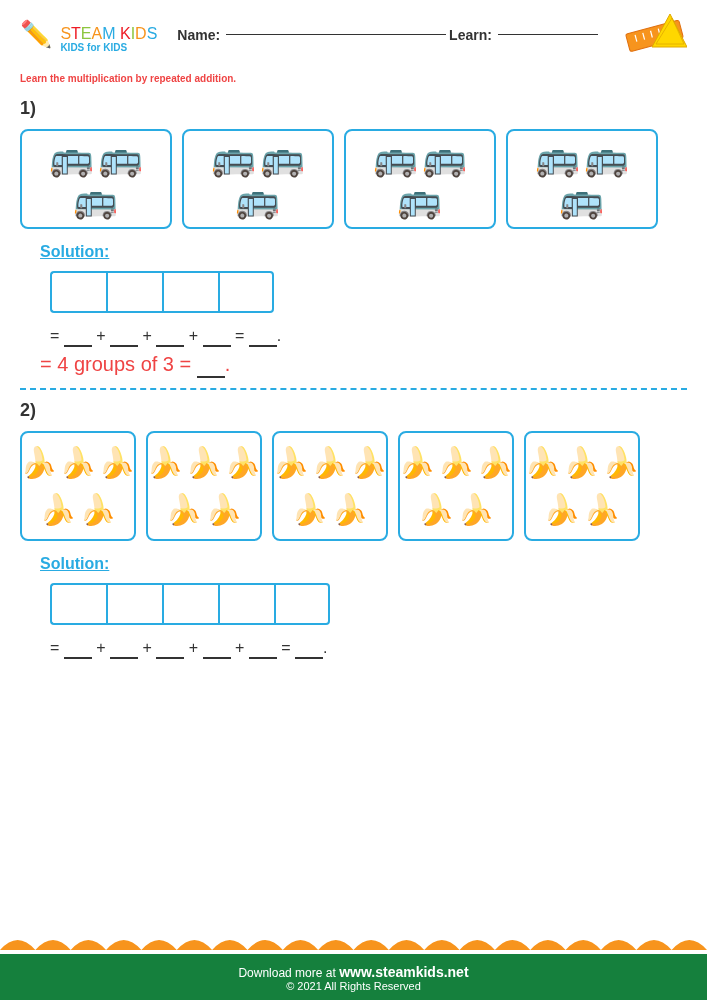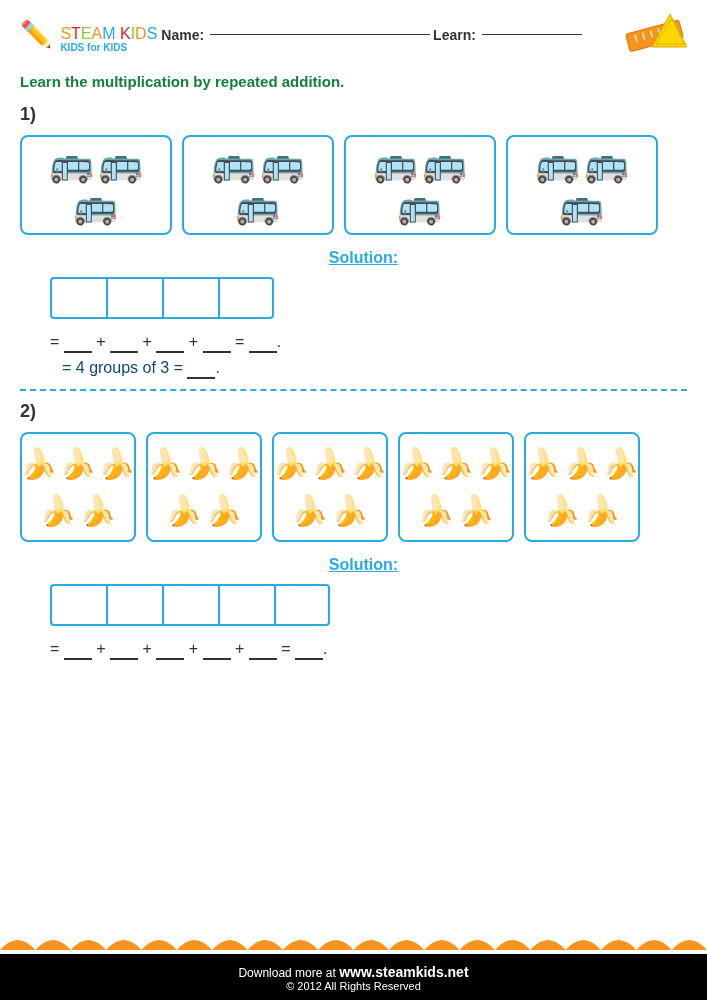--- a/index.html
+++ b/index.html
@@ -57,21 +57,21 @@
       margin-top: -2px;
     }
 
     .name-date-area {
       display: flex;
       align-items: center;
       gap: 3px;
       font-size: 14px;
       color: #333;
       flex: 1;
-      margin-left: 4px;
+      margin-left: 20px;
     }
 
     .name-line, .date-line {
       display: flex;
       align-items: center;
       gap: 6px;
     }
 
     .line-fill {
       border-bottom: 1.5px solid #333;
@@ -92,22 +92,22 @@
 
     .title-text {
       color: #fff;
       font-size: 22px;
       font-weight: 900;
       letter-spacing: 1px;
     }
 
     
     .subtitle {
-      color: #15803d;
-      font-size: 15px;
+      color: #ef4444;
+      font-size: 10px;
       font-weight: bold;
       margin: 10px 20px 6px 20px;
     }
 
     
     .content {
       padding: 0 20px;
       flex: 1;
     }
 
@@ -157,21 +157,20 @@
       line-height: 1;
     }
 
     
     .solution-label {
       color: #29abe2;
       font-size: 16px;
       font-weight: bold;
       text-decoration: underline;
       margin: 8px 0 10px 20px;
-      text-align: center;
     }
 
     
     .answer-boxes-row {
       display: flex;
       margin-left: 30px;
       margin-bottom: 14px;
     }
 
     .answer-box {
@@ -197,35 +196,35 @@
 
     .blank {
       display: inline-block;
       border-bottom: 2px solid #333;
       min-width: 28px;
       text-align: center;
     }
 
     
     .groups-line {
-      font-size: 16px;
-      color: #0c4a6e;
-      margin: 6px 0 10px 42px;
+      font-size: 20px;
+      color: #ef4444;
+      margin: 6px 0 10px 20px;
     }
 
     
     .divider {
       border: none;
       border-top: 2px dashed #29abe2;
       margin: 10px 0 10px 0;
     }
 
     
     .footer {
-      background: #000000;
+      background: #15803d;
       width: 100%;
       padding: 10px 0 8px 0;
       text-align: center;
       margin-top: auto;
     }
 
     .footer-text {
       color: #fff;
       font-size: 12px;
     }
@@ -447,17 +446,17 @@
   <div style="margin-top:auto;">
     
     <svg width="707" height="20" viewBox="0 0 707 20">
       <path d="M0,20 Q17.675,0 35.35,20 Q53.025,0 70.7,20 Q88.375,0 106.05,20 Q123.725,0 141.4,20 Q159.075,0 176.75,20 Q194.425,0 212.1,20 Q229.775,0 247.45,20 Q265.125,0 282.8,20 Q300.475,0 318.15,20 Q335.825,0 353.5,20 Q371.175,0 388.85,20 Q406.525,0 424.2,20 Q441.875,0 459.55,20 Q477.225,0 494.9,20 Q512.575,0 530.25,20 Q547.925,0 565.6,20 Q583.275,0 600.95,20 Q618.625,0 636.3,20 Q653.975,0 671.65,20 Q689.325,0 707,20 Z" fill="#f7941d"></path>
     </svg>
     <div class="footer">
       <div class="footer-text">
         <span>Download more at</span>
         <span class="footer-website">www.steamkids.net</span>
       </div>
-      <div class="footer-copyright footer-text">© 2012 All Rights Reserved</div>
+      <div class="footer-copyright footer-text">© 2021 All Rights Reserved</div>
     </div>
   </div>
 
 </div>
 
 </body></html>

